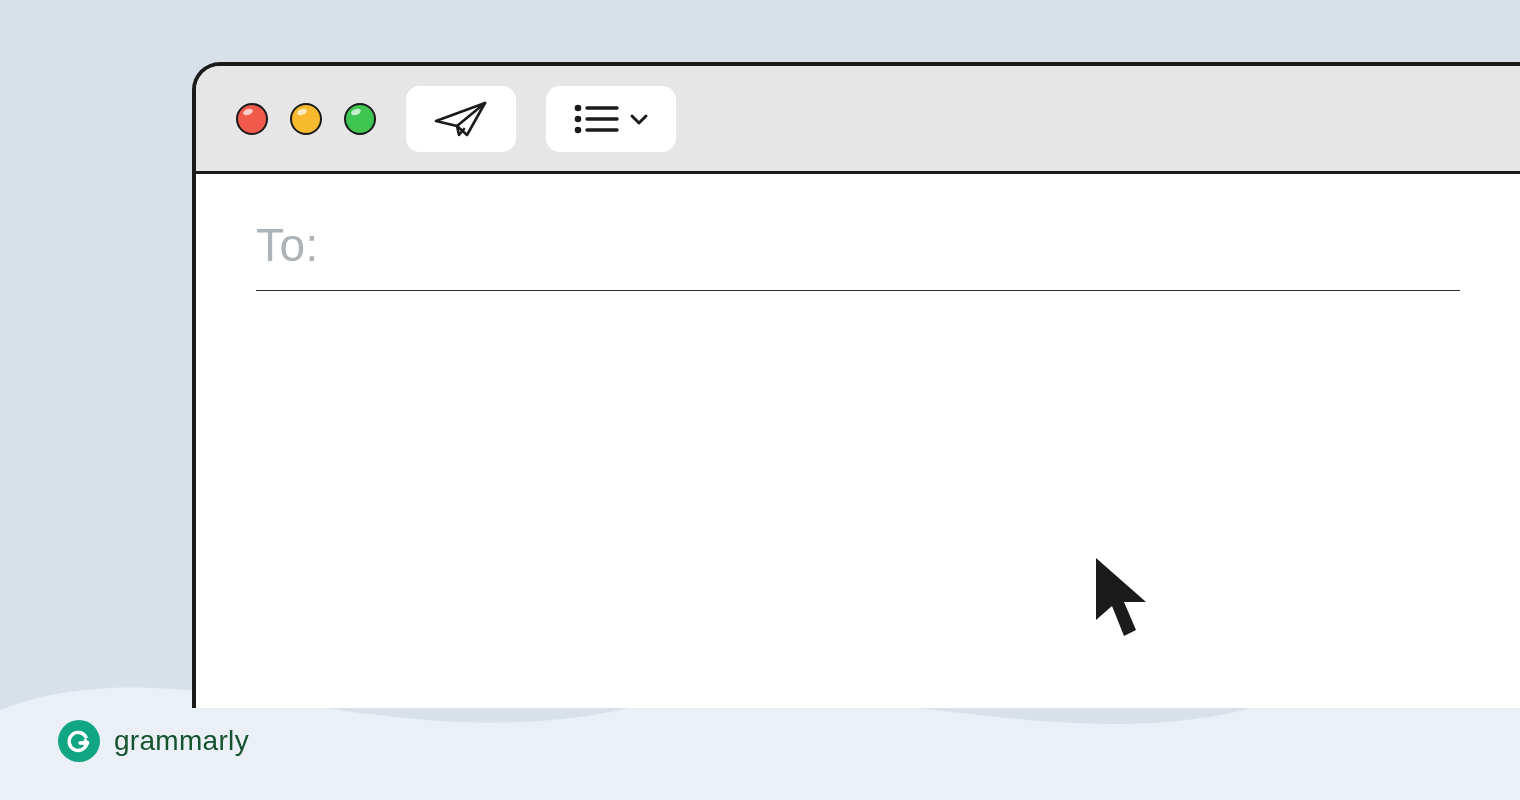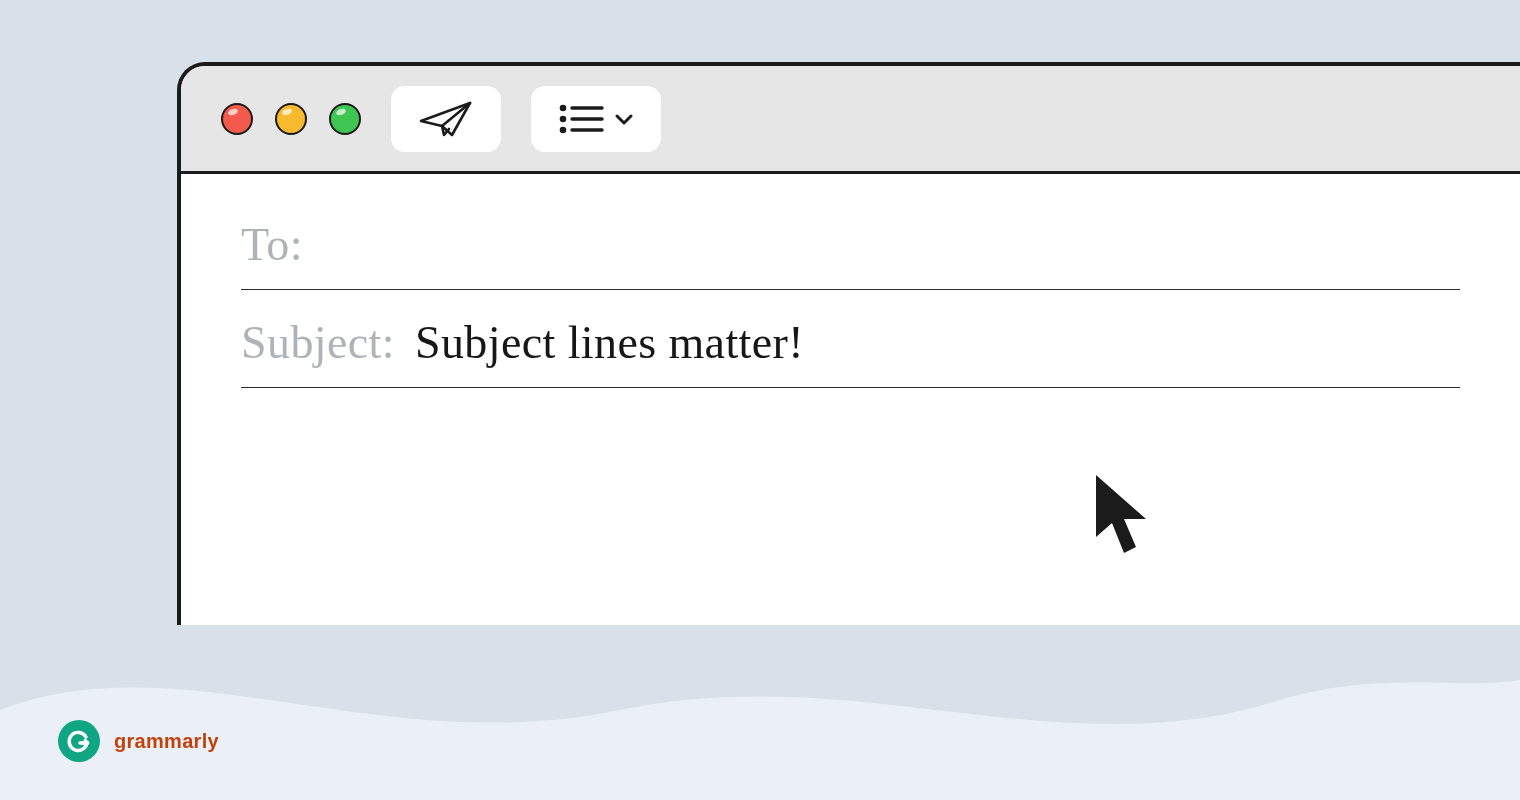--- a/index.html
+++ b/index.html
@@ -15,29 +15,28 @@
     position: absolute;
     left: 0; right: 0; bottom: 0;
     height: 180px;
     pointer-events: none;
   }
 
   
   .window {
     position: absolute;
     top: 62px;
-    left: 177px;
+    left: 192px;
     right: 0;
-    height: 563px;
+    height: 646px;
     background: #ffffff;
     border: 4px solid #1b1b1b;
     border-right: none;
     border-bottom: none;
     border-top-left-radius: 28px;
-    font-family: Liberation Serif, serif;
   }
 
   .titlebar {
     height: 108px;
     background: #e6e6e6;
     border-bottom: 3px solid #1b1b1b;
     border-top-left-radius: 24px;
     display: flex;
     align-items: center;
     padding-left: 40px;
@@ -119,23 +118,23 @@
   }
   .brand-badge {
     width: 42px; height: 42px;
     border-radius: 50%;
     background: #11a683;
     display: flex;
     align-items: center;
     justify-content: center;
   }
   .brand-text {
-    font-size: 20px;
-    color: #c2410c;
-    font-weight: 700;
+    font-size: 28px;
+    color: #14532d;
+    font-weight: 400;
     letter-spacing: 0.3px;
   }
 </style>
 </head>
 <body>
 
 <svg class="wave" viewBox="0 0 1520 180" preserveAspectRatio="none">
   <path d="M0,90 C180,20 380,140 620,90 C860,40 1060,150 1280,80 C1380,50 1460,70 1520,60 L1520,180 L0,180 Z" fill="#eaf0f5"></path>
 </svg>
 
@@ -176,24 +175,20 @@
   </div>
 
   <div class="fields">
 
     <div class="field-row">
       <span class="label">To:</span>
       <span class="value"></span>
     </div>
 
 
-    <div class="field-row">
-      <span class="label">Subject:</span>
-      <span class="value">Subject lines matter!</span>
-    </div>
 
   </div>
 
   <svg class="cursor" viewBox="0 0 70 88">
     <path d="M6 4 L6 66 L22 52 L34 82 L46 76 L34 48 L56 48 Z" fill="#1b1b1b"></path>
   </svg>
 
 </div>
 
 <div class="brand">

